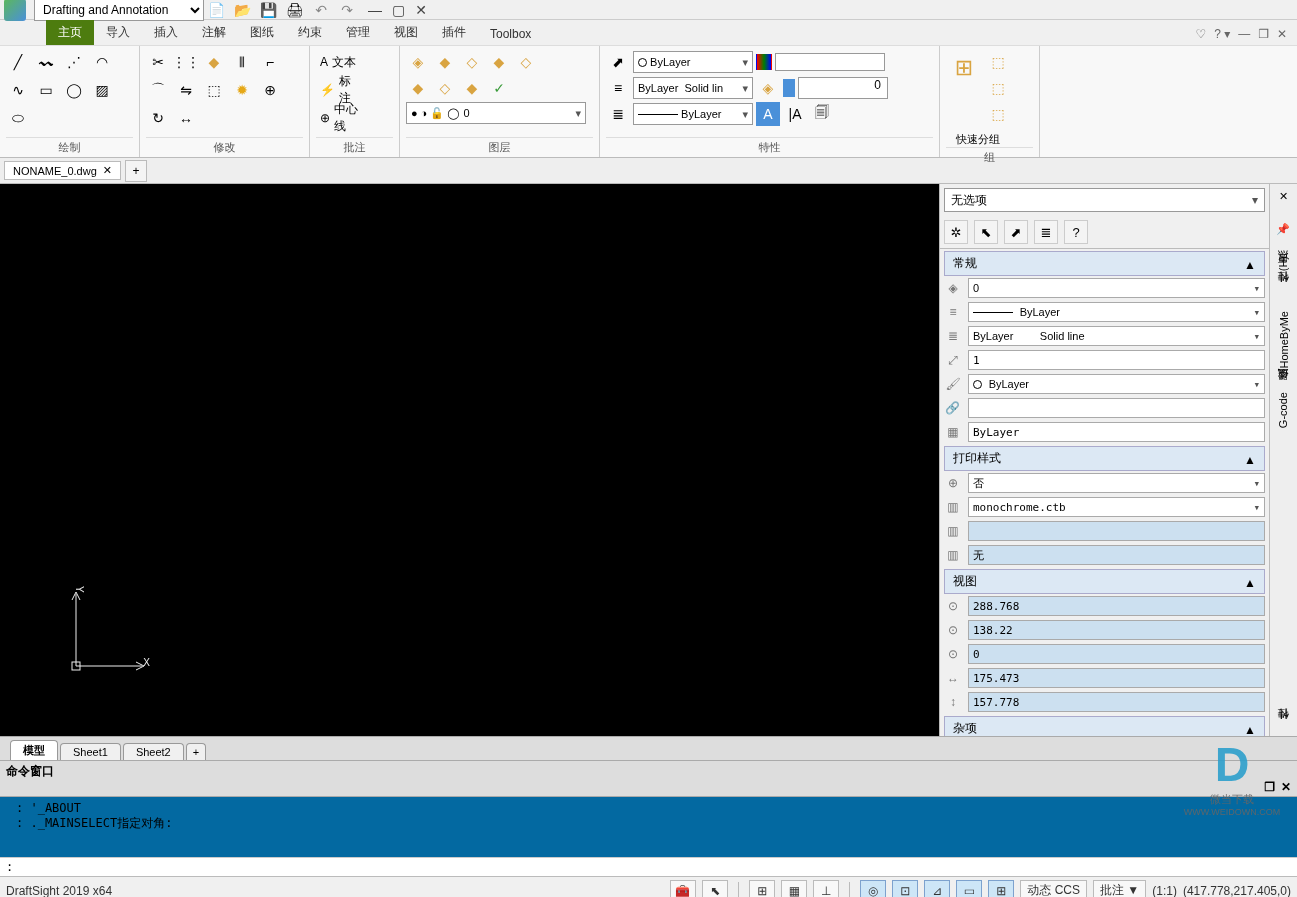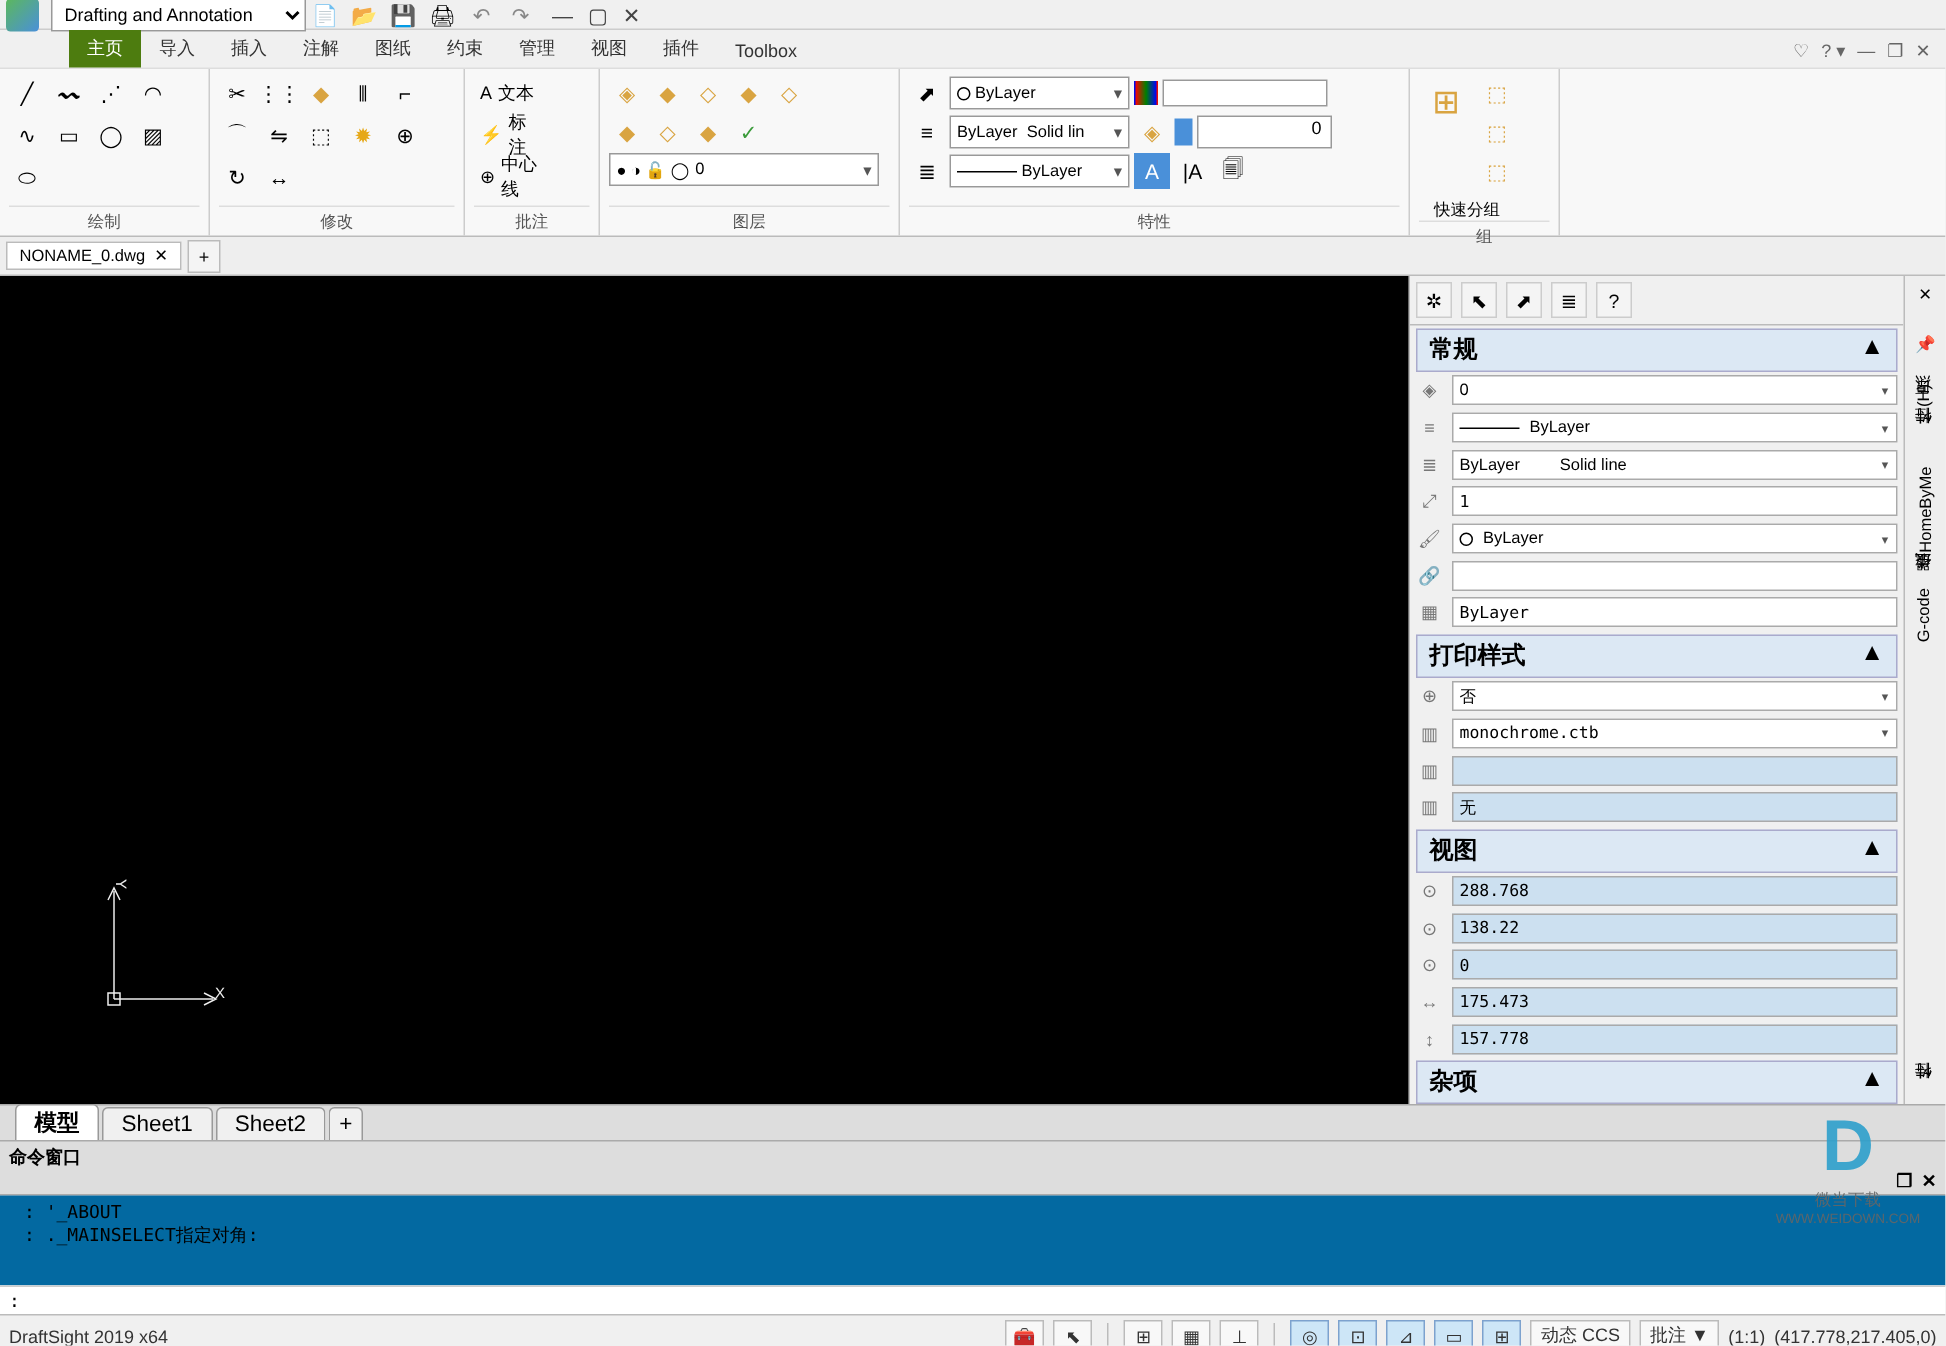--- a/index.html
+++ b/index.html
@@ -32,29 +32,29 @@
 .canvas { flex: 1; background: #000; position: relative; }
 .ucs { position: absolute; left: 60px; bottom: 60px; color: #eee; font-size: 10px; width: 90px; height: 90px;}
 .ucs-y { position: absolute; left: 14px; top: 0; writing-mode: vertical-rl;}
 .ucs-x { position: absolute; bottom: 8px; right: 0;}
 .ucs svg { stroke: #eee; }
 .prop-pane { width: 330px; background: #f0f0f0; border-left: 1px solid #bbb; display:flex; flex-direction: column; overflow:hidden;}
 .prop-top { padding: 4px; }
 .prop-sel-dd { width: 100%; height: 24px; border: 1px solid #999; background: #fff; padding: 0 6px; display:flex; align-items:center;}
 .prop-tools { display: flex; gap: 6px; padding: 4px; border-bottom: 1px solid #bbb;}
 .prop-tool { width: 24px; height: 24px; border: 1px solid #ccc; background: #f4f4f4; display:flex;align-items:center;justify-content:center; font-size: 13px;}
-.prop-section-hdr { background: #dce8f4; border: 1px solid #aac; padding: 3px 8px; font-weight: bold; font-size: 16px; display:flex; justify-content:space-between; margin: 2px 4px 0 4px;}
+.prop-section-hdr { background: #dce8f4; border: 1px solid #aac; padding: 3px 8px; font-weight: normal; font-size: 12px; display:flex; justify-content:space-between; margin: 2px 4px 0 4px; align-items: flex-end;}
 .prop-row { display: flex; align-items: center; margin: 2px 4px; height: 22px; gap: 6px;}
 .prop-icon { width: 18px; height: 18px; display:flex; align-items:center; justify-content:center; font-size: 12px; color: #777;}
 .prop-input { flex: 1; height: 20px; border: 1px solid #aaa; background: #fff; padding: 0 4px; font-size: 11px; font-family: monospace; display:flex; align-items:center;}
 .prop-input.ro { background: #cce0f0;}
 .side-rail { width: 28px; background: #eee; border-left: 1px solid #bbb; display:flex; flex-direction: column; align-items: center; gap: 20px; padding-top: 6px; font-size: 11px; }
 .side-vert { writing-mode: vertical-rl; transform: rotate(180deg);}
 .sheet-tabs { height: 24px; background: #ddd; display: flex; align-items: flex-end; padding-left: 10px; border-top: 1px solid #aaa;}
-.sheet-tab { background: #f0f0f0; border: 1px solid #999; border-bottom: none; padding: 2px 12px; font-size: 15px; border-radius: 4px 4px 0 0; margin-right: 2px; margin-top: 28px;}
+.sheet-tab { background: #f0f0f0; border: 1px solid #999; border-bottom: none; padding: 2px 12px; font-size: 11px; border-radius: 4px 4px 0 0; margin-right: 2px; margin-top: 28px;}
 .sheet-tab.active { background: #fff; font-weight:bold;}
 .cmd-hdr { background: #ddd; border-top: 1px solid #aaa; border-bottom: 1px solid #aaa; padding: 2px 6px; font-size: 12px; font-weight: bold; display:flex;flex-direction:column;}
 .cmd-body { background: #0369a1; height: 60px; padding: 4px 16px; font-size: 12px; font-family: monospace; white-space: pre-line; }
 .cmd-input-line { background: #fff; border-top: 1px solid #ccc; padding: 2px 6px; font-family: monospace; font-size: 12px;}
 .statusbar { height: 28px; background: #f0f0f0; border-top: 1px solid #bbb; display: flex; align-items: center; padding: 0 6px; gap: 6px; font-size: 12px; color: #333;}
 .sb-btn { width: 26px; height: 22px; border: 1px solid #bbb; background: #f8f8f8; display:flex; align-items:center; justify-content:center; font-size: 12px;}
 .sb-btn.active { background: #cde6f7; border-color:#7da2ce; }
 .sb-text { padding: 0 6px; border: 1px solid #bbb; background: #f8f8f8; height: 22px; display:flex; align-items:center;}
 .sep { width:1px; height:18px; background:#bbb; margin: 0 4px;}
 .line-sample { display:inline-block; width:40px; border-top: 1px solid #000; vertical-align:middle;}
@@ -232,20 +232,25 @@
           <line x1="16" y1="80" x2="82" y2="80" stroke-width="1"></line>
           <polyline points="76,76 84,80 76,84" fill="none"></polyline>
           <rect x="12" y="76" width="8" height="8" fill="none"></rect>
         </svg>
       <span class="ucs-y">Y</span>
       <span class="ucs-x">X</span>
     </div>
   </div>
 
   <div class="prop-pane">
+    <div class="prop-top">
+      <div class="prop-sel-dd dd-arrow">
+          <span>无选项</span>
+        </div>
+    </div>
     <div class="prop-tools">
       <span class="prop-tool">✲</span>
       <span class="prop-tool">⬉</span>
       <span class="prop-tool">⬈</span>
       <span class="prop-tool">≣</span>
       <span class="prop-tool">?</span>
     </div>
 
     <div class="prop-section-hdr">
         <span>常规</span>

